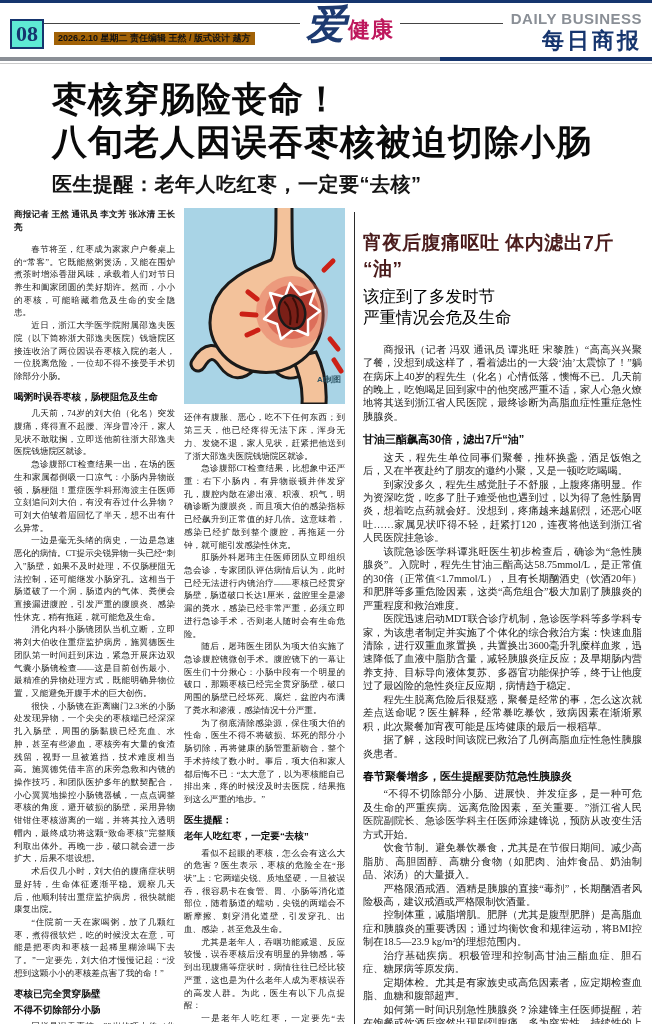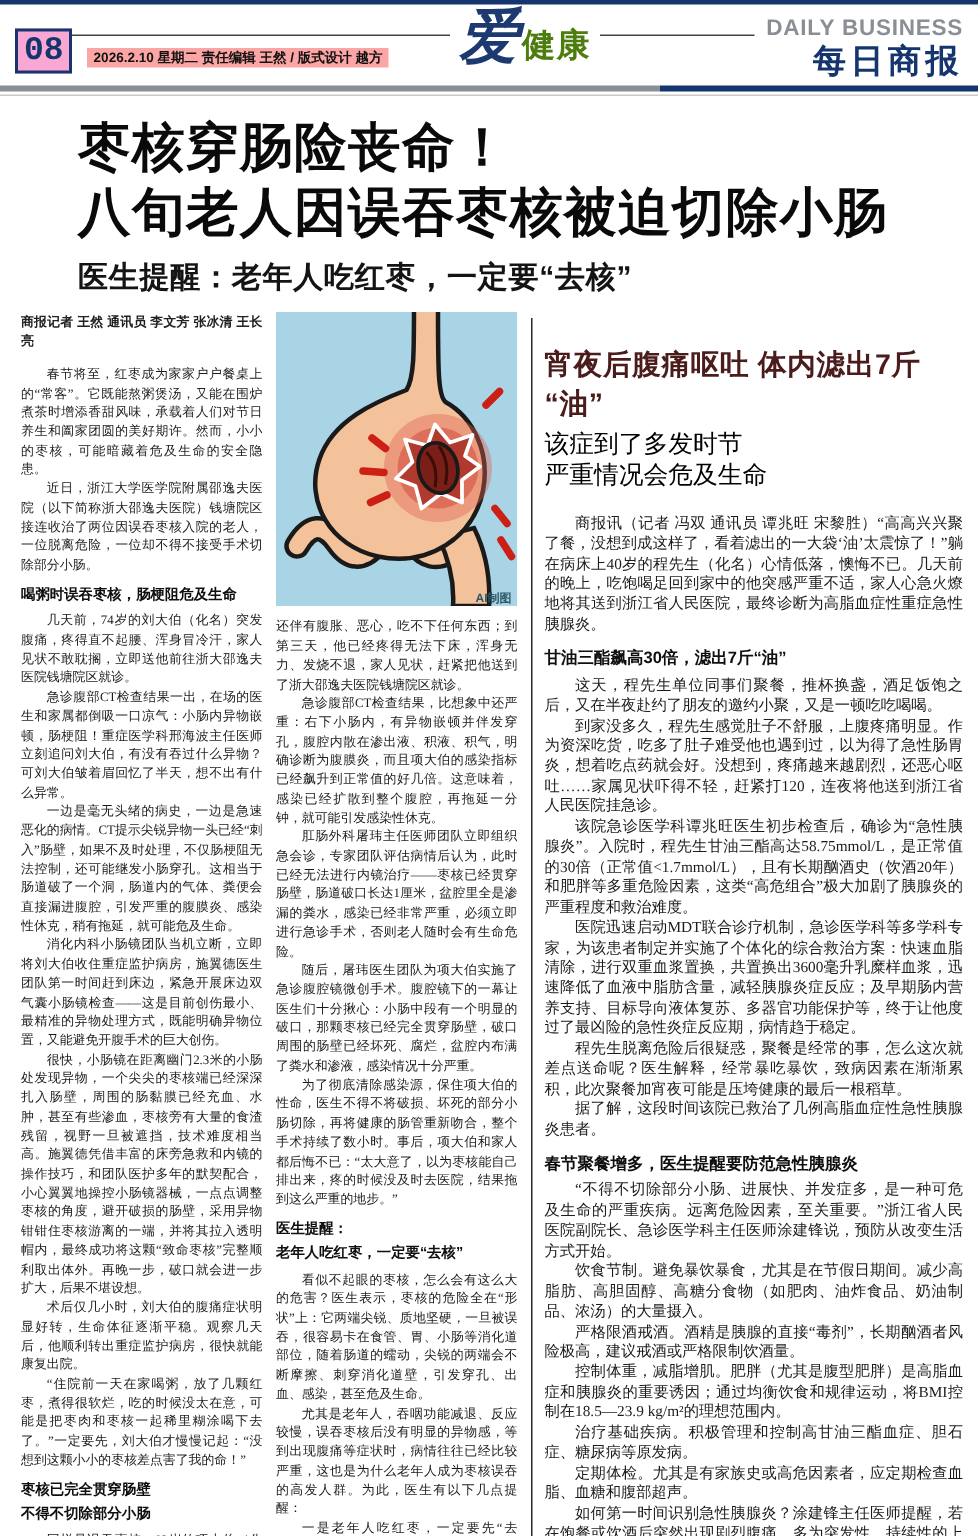--- a/index.html
+++ b/index.html
@@ -2,29 +2,29 @@
 <html lang="zh"><head>
 <meta charset="utf-8">
 <style>
   html,body{margin:0;padding:0;background:#e8e8e8;}
   .page{width:652px;height:1024px;background:#fff;position:relative;margin:0 auto;
         font-family:"Liberation Serif","DejaVu Serif",serif;overflow:hidden;box-sizing:border-box;}
   
   .topline{height:3px;background:#16356e;width:100%;}
   .hdr{position:relative;height:52px;padding:0 10px;display:flex;align-items:flex-end;}
   .hdr-rule{position:absolute;left:12px;right:10px;top:20px;height:1px;background:#444;}
-  .pageno{border:2px solid #16356e;color:#16356e;font-family:Liberation Mono, monospace;
-          font-weight:700;font-size:22px;line-height:1;padding:2px 4px;background:#f9a8d4;
+  .pageno{border:2px solid #16356e;color:#16356e;font-family:Liberation Serif, serif;
+          font-weight:700;font-size:22px;line-height:1;padding:2px 4px;background:#5eead4;
           position:relative;margin-bottom:6px;}
   .dateline{font-family:"Liberation Sans",sans-serif;font-weight:700;font-size:9px;color:#111;
-            margin:0 0 10px 10px;position:relative;background:#fca5a5;padding:0 4px;white-space:nowrap;}
+            margin:0 0 10px 10px;position:relative;background:#a16207;padding:0 4px;white-space:nowrap;}
   .logo{position:absolute;left:300px;top:2px;background:#fff;padding:0 6px;display:flex;align-items:center;}
   .logo-ai{font-size:40px;font-weight:900;color:#1d3a70;font-style:italic;line-height:1;
            font-family:"Liberation Serif",serif;}
-  .logo-jk{font-size:22px;font-weight:900;color:#4d7c0f;letter-spacing:1px;
+  .logo-jk{font-size:22px;font-weight:900;color:#be185d;letter-spacing:1px;
            font-family:"Liberation Sans",sans-serif;margin-left:2px;margin-top:10px;}
   .masthead{margin-left:auto;text-align:right;position:relative;background:#fff;padding-left:8px;margin-bottom:2px;margin-top:20px;}
   .mast-en{font-family:"Liberation Sans",sans-serif;font-size:15px;color:#8a8f96;font-weight:700;
            letter-spacing:.5px;line-height:1.1;}
   .mast-cn{font-family:"Liberation Serif",serif;font-size:22px;color:#16356e;font-weight:900;
            letter-spacing:3px;line-height:1.15;}
   .hdr-bars{display:flex;height:4px;margin-top:2px;}
   .hdr-bars .g{width:440px;background:#8a8f96;}
   .hdr-bars .b{flex:1;background:#16356e;}
   .hdr-thin{height:1px;background:#c9c9c9;margin-top:2px;}
@@ -52,21 +52,21 @@
   
   .side p{font-size:10.2px;line-height:1.32;color:#1b1b1b;}
   .side h4.subhead{font-size:11px;margin:9px 0 4px 0;}
   .side-head{font-family:"Liberation Sans",sans-serif;font-weight:900;color:#4a1c1c;
              font-size:19px;margin:0 0 4px 0;letter-spacing:.5px;}
   .side-sub{font-family:"Liberation Sans",sans-serif;font-weight:400;color:#000000;
             font-size:16.5px;line-height:1.28;margin:0 0 14px 0;}
   
   .illus{width:161px;height:196px;position:relative;margin-bottom:7px;}
   .illus svg{display:block;}
-  .illus-label{position:absolute;right:4px;bottom:0;font-family:"Liberation Sans",sans-serif;
+  .illus-label{position:absolute;right:4px;bottom:19px;font-family:"Liberation Sans",sans-serif;
                font-size:8px;color:#2f5767;font-weight:700;}
 </style>
 </head>
 <body>
 
 <div class="page">
 
   <div class="topline"></div>
 
   <div class="hdr">

